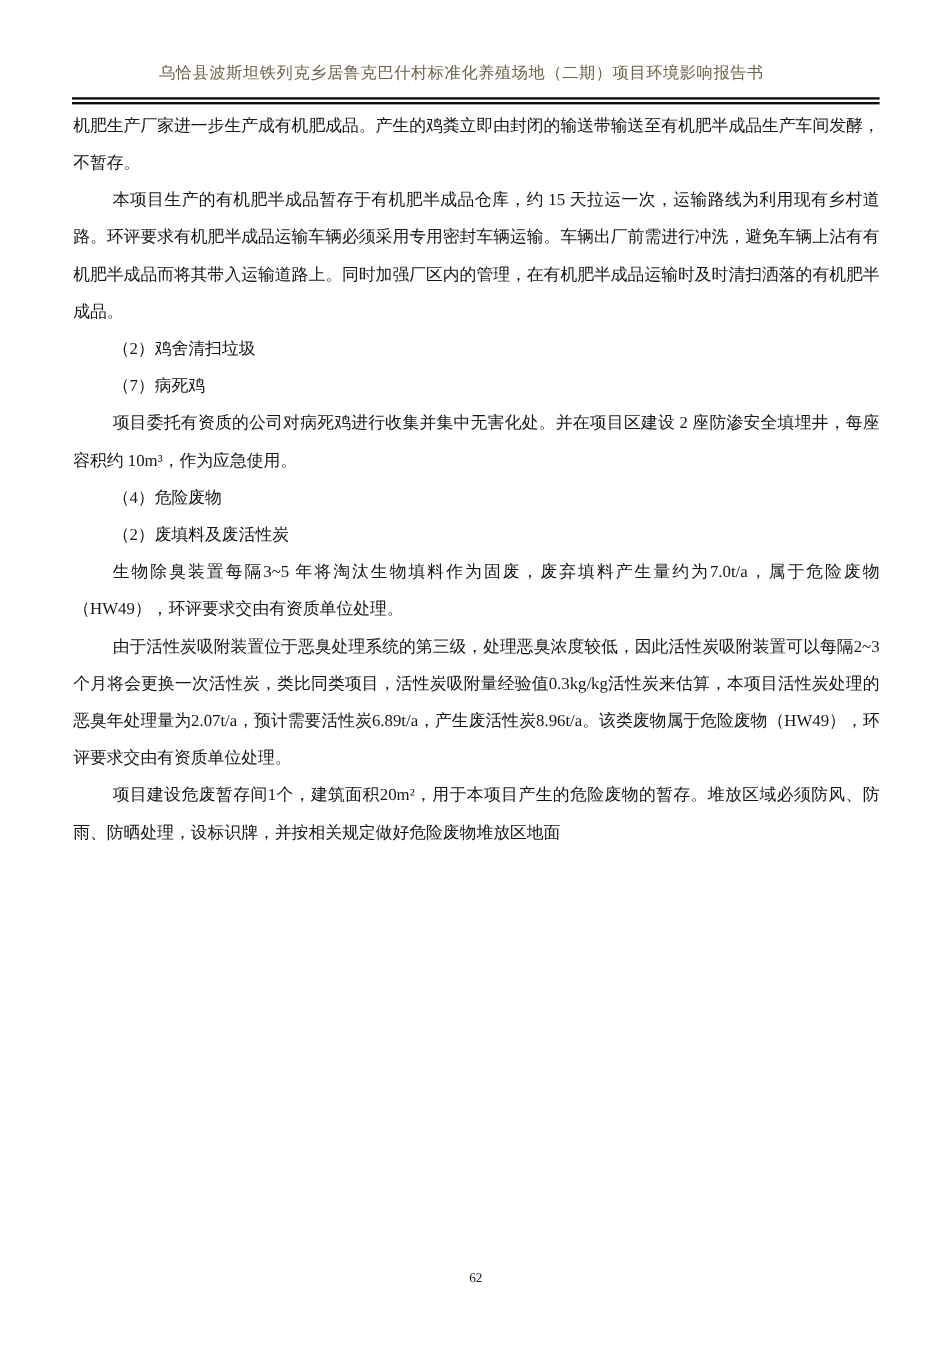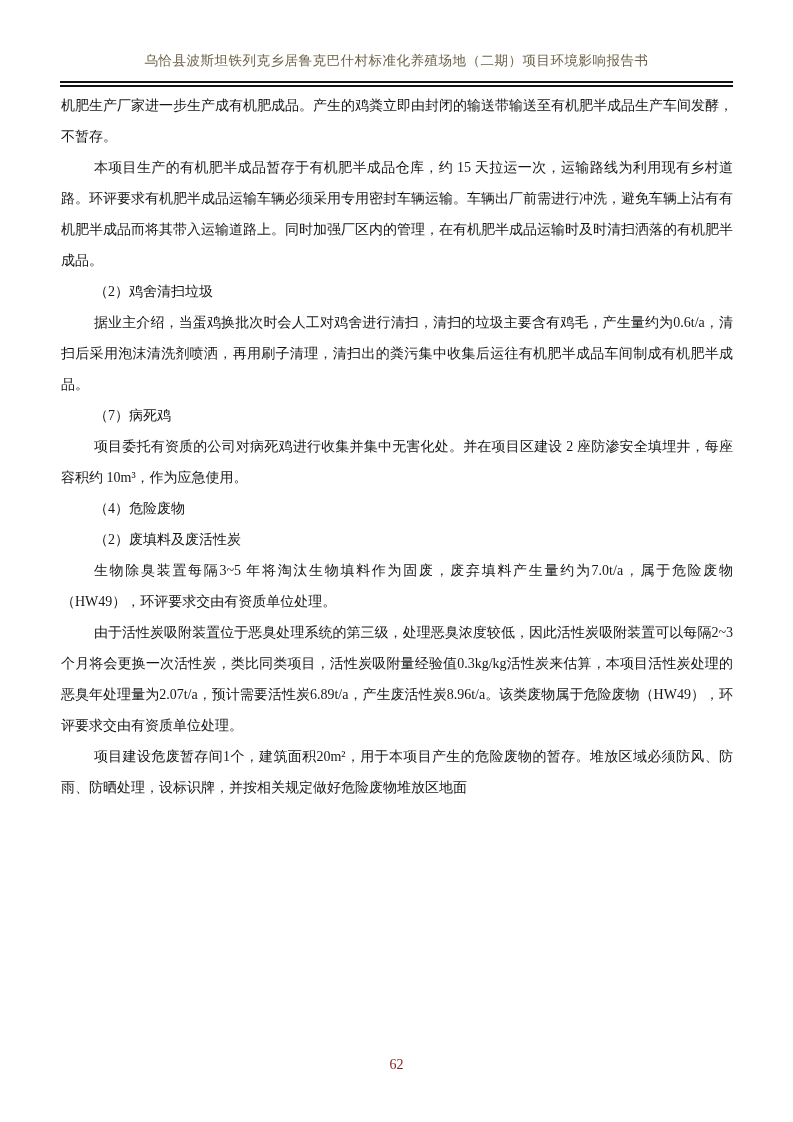--- a/index.html
+++ b/index.html
@@ -11,21 +11,21 @@
     position: relative;
     width: 793px;
     height: 1122px;
     background: #ffffff;
     overflow: hidden;
     font-family: "Liberation Serif", "DejaVu Serif", serif;
   }
   .doc-header {
     position: absolute;
     top: 51px;
-    left: 60px;
+    left: 48px;
     width: 673px;
     text-align: center;
     font-size: 13.5px;
     line-height: 19px;
     color: #6e6248;
     letter-spacing: 0.5px;
   }
   .header-rule {
     position: absolute;
     top: 81px;
@@ -58,39 +58,38 @@
   }
   .b {
     font-weight: normal;
   }
   .doc-footer {
     position: absolute;
     top: 1055px;
     left: 0;
     width: 793px;
     text-align: center;
-    font-size: 14px;
+    font-size: 11px;
     line-height: 20px;
-    color: #7f1d1d;
+    color: #0f172a;
   }
 </style>
 </head>
 <body>
 
 <div class="page">
 
   <div class="doc-header" style="color: rgb(110, 98, 72);">乌恰县波斯坦铁列克乡居鲁克巴什村标准化养殖场地（二期）项目环境影响报告书</div>
 
   <div class="header-rule"></div>
 
   <div class="doc-body" style="color: rgb(22, 22, 22);">
       <p class="blk"><span>机肥生产厂家进一步生产成有机肥成品。产生的鸡粪立即由封闭的输送带输送至有机肥半成品生产车间发酵，不暂存。</span></p>
       <p class="blk indent"><span>本项目生产的有机肥半成品暂存于有机肥半成品仓库，约 15 天拉运一次，运输路线为利用现有乡村道路。</span><span class="b">环评要求</span><span>有机肥半成品运输车辆必须采用专用密封车辆运输。车辆出厂前需进行冲洗，避免车辆上沾有有机肥半成品而将其带入运输道路上。同时加强厂区内的管理，在有机肥半成品运输时及时清扫洒落的有机肥半成品。</span></p>
       <p class="blk heading"><span>（2）鸡舍清扫垃圾</span></p>
-      <p class="blk indent"><span>据业主介绍，当蛋鸡换批次时会人工对鸡舍进行清扫，清扫的垃圾主要含有鸡毛，产生量约为0.6t/a，清扫后采用泡沫清洗剂喷洒，再用刷子清理，清扫出的粪污集中收集后运往有机肥半成品车间制成有机肥半成品。</span></p>
       <p class="blk heading"><span>（7）病死鸡</span></p>
       <p class="blk indent"><span>项目委托有资质的公司对病死鸡进行收集并集中无害化处。并在项目区建设 2 座防渗安全填埋井，每座容积约 10m³，作为应急使用。</span></p>
       <p class="blk heading"><span>（4）危险废物</span></p>
       <p class="blk heading"><span>（2）废填料及废活性炭</span></p>
       <p class="blk indent"><span>生物除臭装置每隔3~5 年将淘汰生物填料作为固废，废弃填料产生量约为7.0t/a，属于危险废物（HW49），环评要求交由有资质单位处理。</span></p>
       <p class="blk indent"><span>由于活性炭吸附装置位于恶臭处理系统的第三级，处理恶臭浓度较低，因此活性炭吸附装置可以每隔2~3个月将会更换一次活性炭，类比同类项目，活性炭吸附量经验值0.3kg/kg活性炭来估算，本项目活性炭处理的恶臭年处理量为2.07t/a，预计需要活性炭6.89t/a，产生废活性炭8.96t/a。该类废物属于危险废物（HW49），环评要求交由有资质单位处理。</span></p>
       <p class="blk indent"><span>项目建设危废暂存间1个，建筑面积20m²，用于本项目产生的危险废物的暂存。堆放区域必须防风、防雨、防晒处理，设标识牌，并按相关规定做好危险废物堆放区地面</span></p>
     </div>
 
   <div class="doc-footer">62</div>

